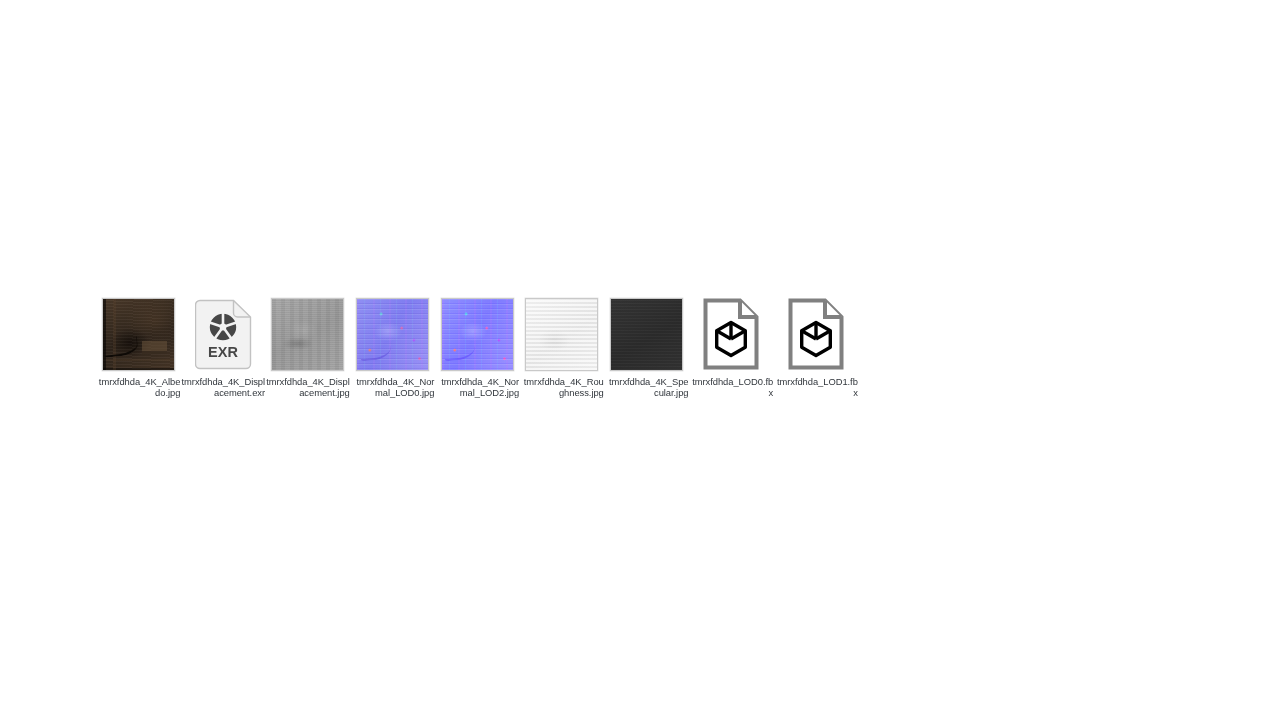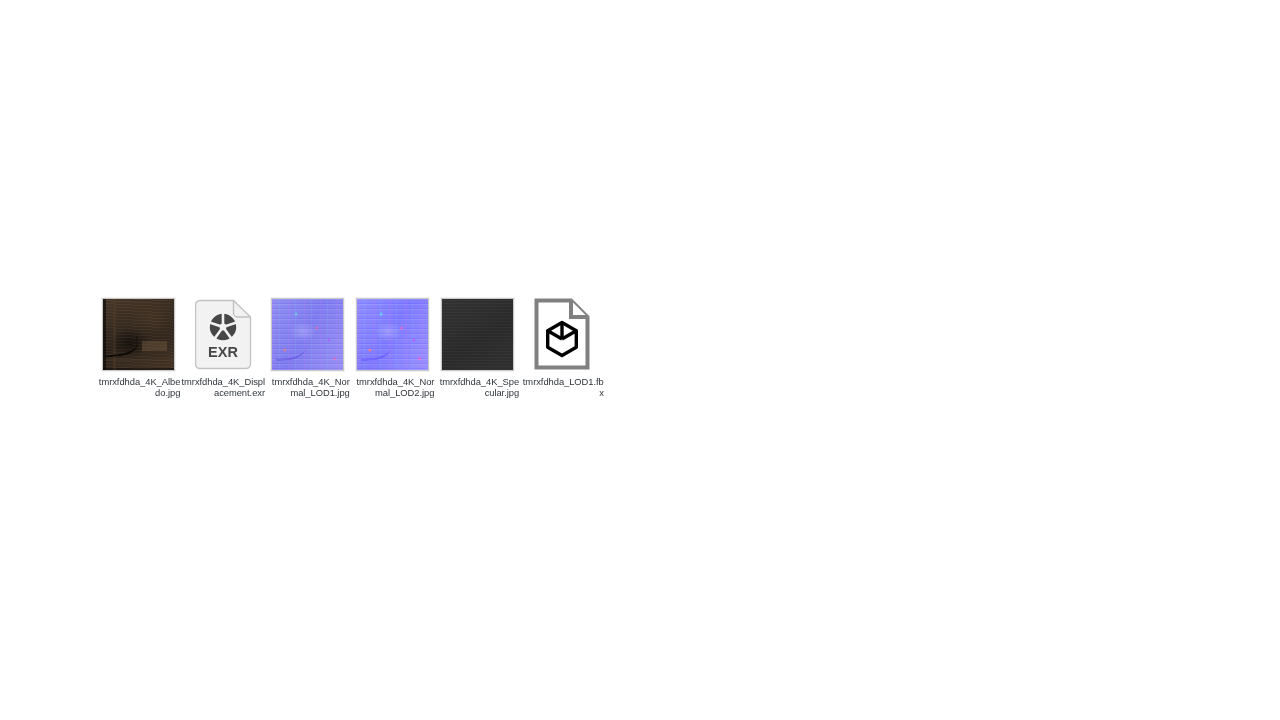--- a/index.html
+++ b/index.html
@@ -216,32 +216,48 @@
             </g>
             <text x="28" y="58" text-anchor="middle" font-family="Liberation Sans, sans-serif" font-size="14.5" font-weight="bold" fill="#474747">EXR</text>
           </svg>
         </div>
       </div>
       <div class="file-label">tmrxfdhda_4K_Displacement.exr</div>
     </div>
     <div class="file-item">
       <div class="thumb-wrap">
         <div class="img-thumb">
+          <div class="tex tex-disp"></div>
+        </div>
+      </div>
+      <div class="file-label">tmrxfdhda_4K_Displacement.jpg</div>
+    </div>
+    <div class="file-item">
+      <div class="thumb-wrap">
+        <div class="img-thumb">
           <div class="tex tex-normal"></div>
         </div>
       </div>
-      <div class="file-label">tmrxfdhda_4K_Normal_LOD1.jpg</div>
+      <div class="file-label">tmrxfdhda_4K_Normal_LOD0.jpg</div>
     </div>
     <div class="file-item lod2">
       <div class="thumb-wrap">
         <div class="img-thumb">
           <div class="tex tex-normal"></div>
         </div>
       </div>
       <div class="file-label">tmrxfdhda_4K_Normal_LOD2.jpg</div>
+    </div>
+    <div class="file-item">
+      <div class="thumb-wrap">
+        <div class="img-thumb">
+          <div class="tex tex-rough"></div>
+        </div>
+      </div>
+      <div class="file-label">tmrxfdhda_4K_Roughness.jpg</div>
     </div>
     <div class="file-item">
       <div class="thumb-wrap">
         <div class="img-thumb">
           <div class="tex tex-spec"></div>
         </div>
       </div>
       <div class="file-label">tmrxfdhda_4K_Specular.jpg</div>
     </div>
     <div class="file-item">
@@ -253,15 +269,33 @@
             <g transform="translate(29,41)" fill="none" stroke="#000000" stroke-width="3.4" stroke-linejoin="round">
               <path d="M0 -16.5 L14.3 -8.25 L14.3 8.25 L0 16.5 L-14.3 8.25 L-14.3 -8.25 Z"></path>
               <path d="M0 -16.5 L0 0"></path>
               <path d="M0 0 L14.3 -8.25"></path>
               <path d="M0 0 L-14.3 -8.25"></path>
               <path d="M0 0 L0 16.5" stroke-width="0"></path>
             </g>
           </svg>
         </div>
       </div>
+      <div class="file-label">tmrxfdhda_LOD0.fbx</div>
+    </div>
+    <div class="file-item">
+      <div class="thumb-wrap">
+        <div class="fbx-icon">
+          <svg width="58" height="72" viewBox="0 0 58 72" xmlns="http://www.w3.org/2000/svg">
+            <path d="M3.5 2.5 H38 L54.5 19 V69.5 H3.5 Z" fill="#ffffff" stroke="#808080" stroke-width="4"></path>
+            <path d="M38 2.5 V19 H54.5" fill="#ffffff" stroke="#808080" stroke-width="4" stroke-linejoin="miter"></path>
+            <g transform="translate(29,41)" fill="none" stroke="#000000" stroke-width="3.4" stroke-linejoin="round">
+              <path d="M0 -16.5 L14.3 -8.25 L14.3 8.25 L0 16.5 L-14.3 8.25 L-14.3 -8.25 Z"></path>
+              <path d="M0 -16.5 L0 0"></path>
+              <path d="M0 0 L14.3 -8.25"></path>
+              <path d="M0 0 L-14.3 -8.25"></path>
+              <path d="M0 0 L0 16.5" stroke-width="0"></path>
+            </g>
+          </svg>
+        </div>
+      </div>
       <div class="file-label">tmrxfdhda_LOD1.fbx</div>
     </div>
   </div>
 
 </body></html>

